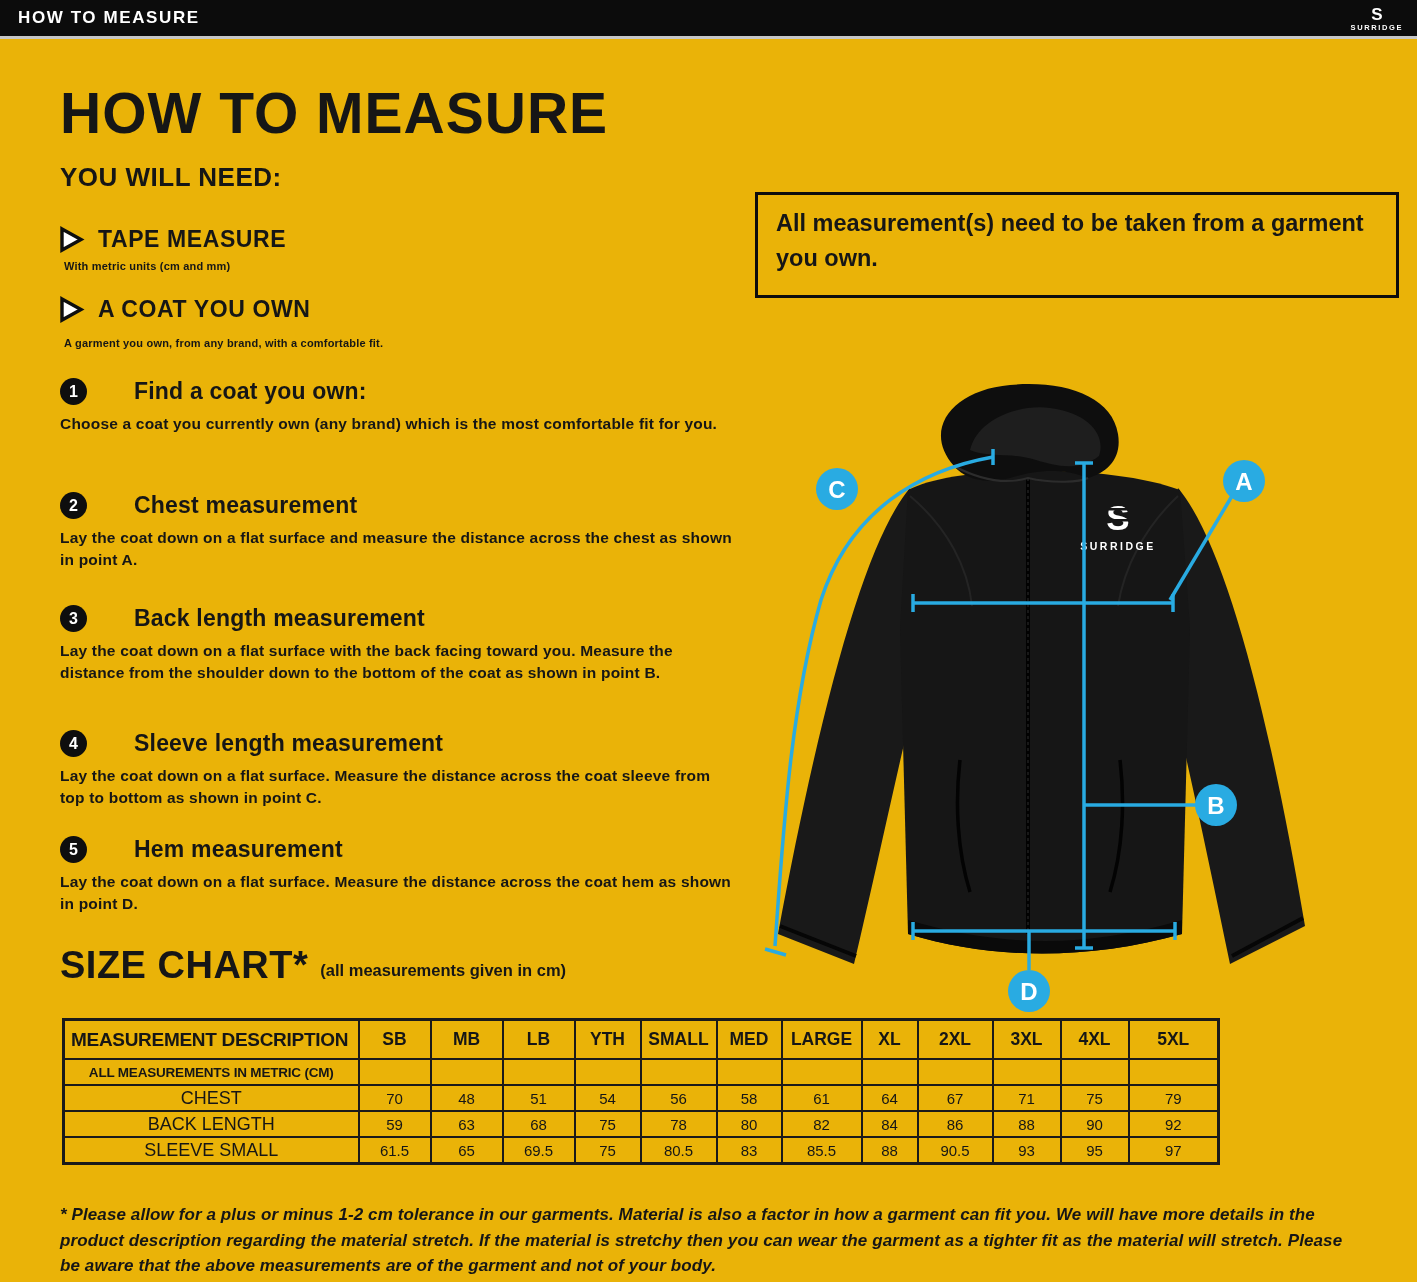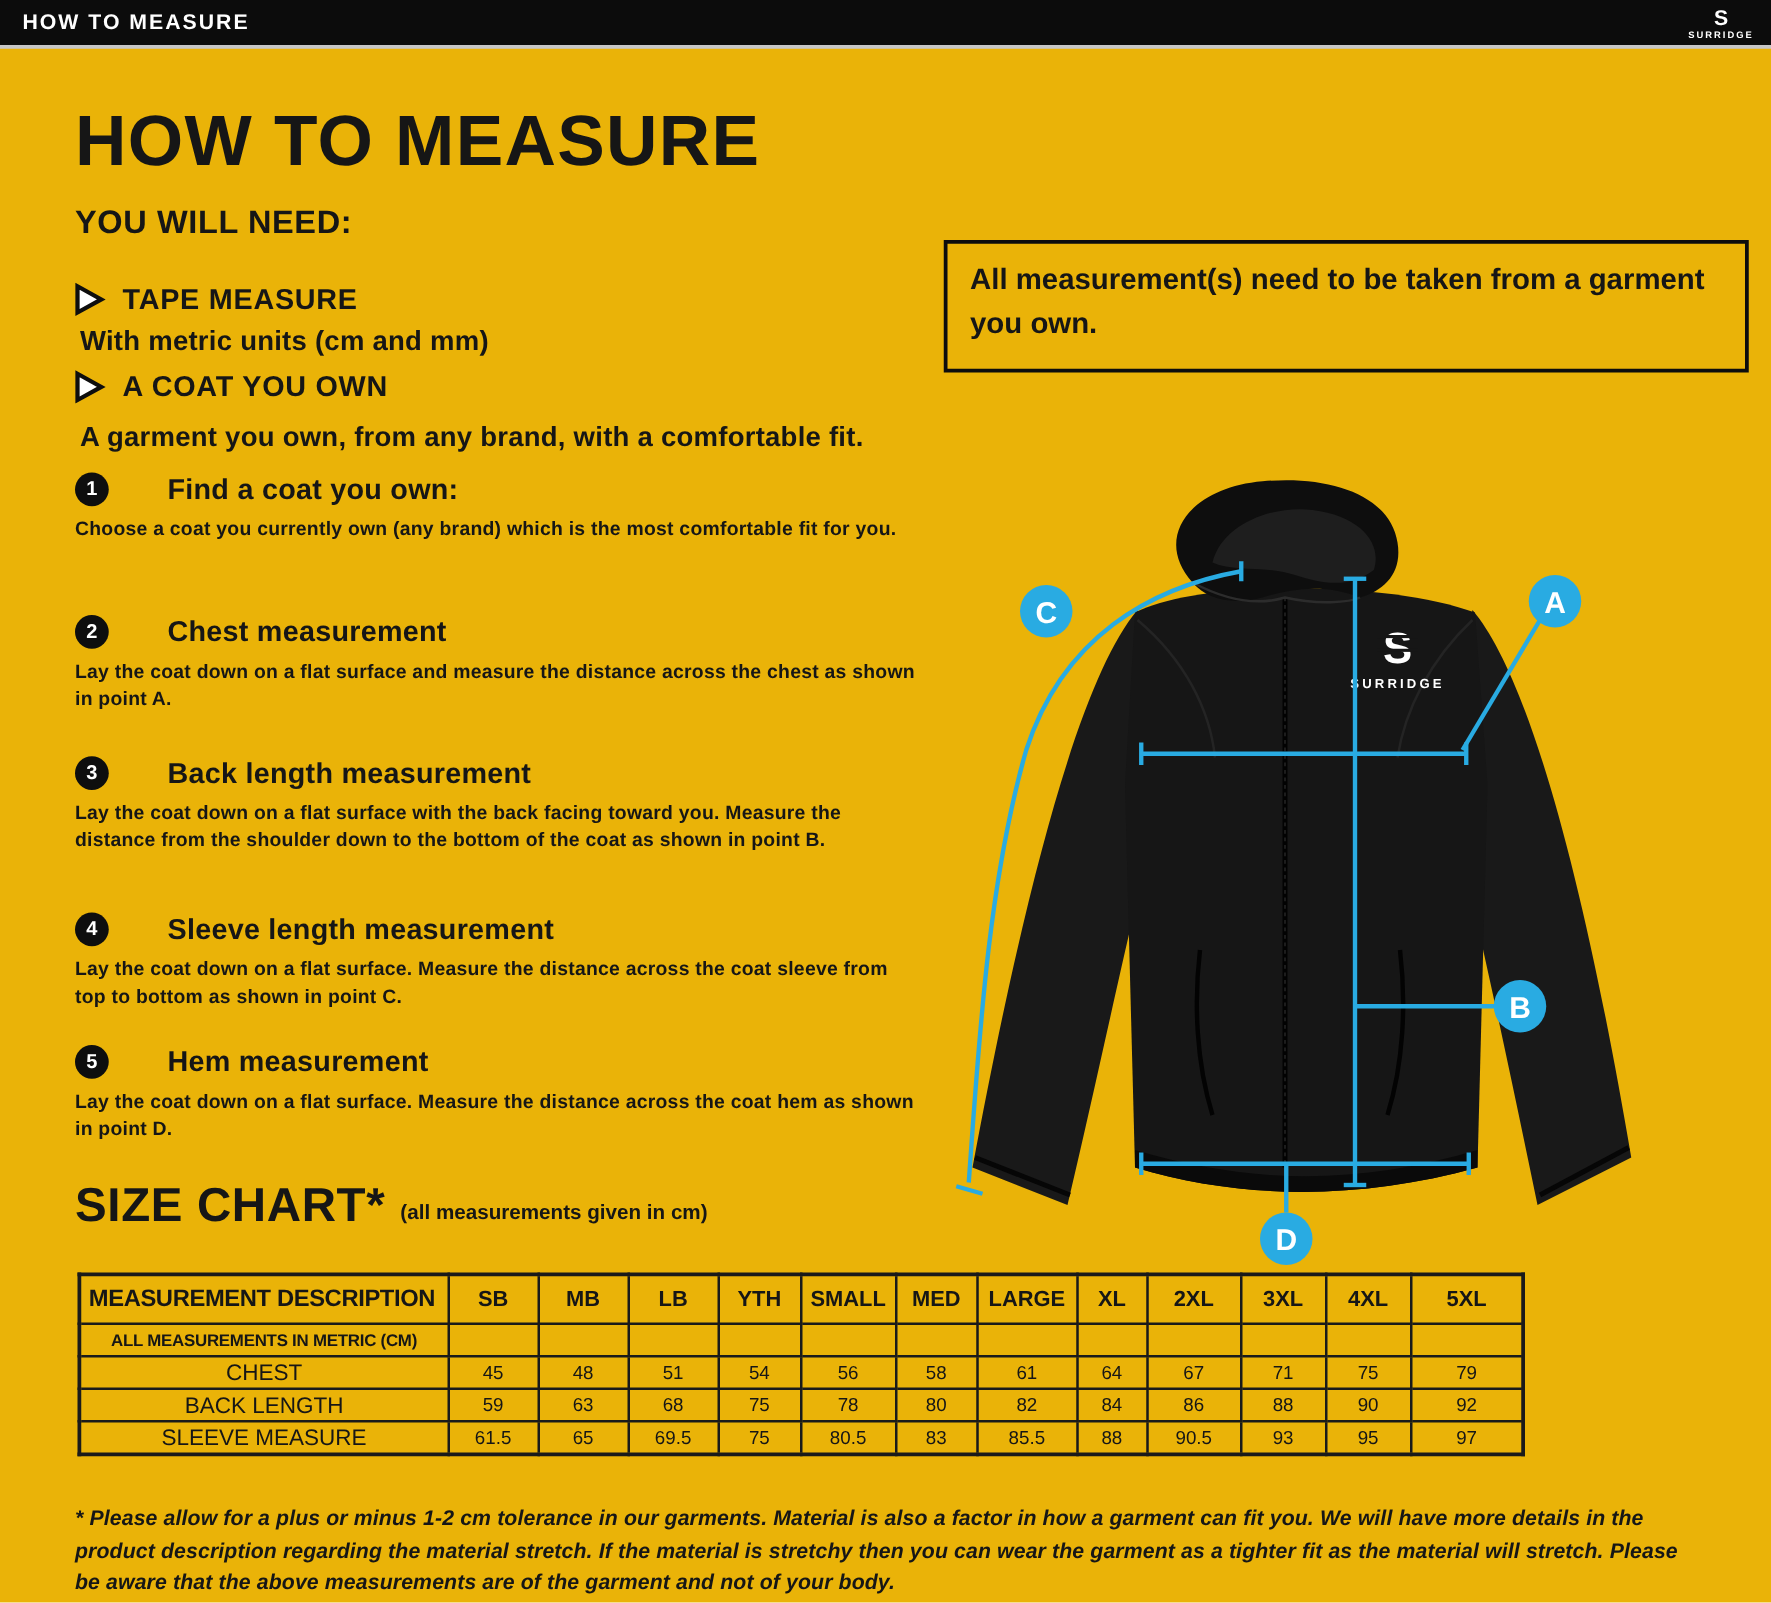--- a/index.html
+++ b/index.html
@@ -15,21 +15,21 @@
   .topbar-brand .mark{font-size:17px;font-weight:bold;letter-spacing:0;}
   .topbar-brand .name{font-size:7.5px;font-weight:bold;letter-spacing:1.6px;margin-top:1px;}
   .topbar-rule{position:absolute;left:0;top:36px;width:1417px;height:3px;background:#c6c6c6;}
 
   
   .main-title{position:absolute;left:60px;top:80px;font-size:57px;font-weight:bold;letter-spacing:1px;}
   .need-title{position:absolute;left:60px;top:162px;font-size:26px;font-weight:bold;letter-spacing:.5px;}
 
   .req{position:absolute;left:58px;display:flex;align-items:flex-start;gap:13px;}
   .req-label{font-size:23px;font-weight:bold;letter-spacing:.6px;}
-  .req-desc{position:absolute;left:64px;font-size:22px;font-weight:bold;letter-spacing:.2px;}
+  .req-desc{position:absolute;left:64px;font-size:11px;font-weight:bold;letter-spacing:.2px;}
 
   .step{position:absolute;left:60px;width:678px;}
   .step-head{display:flex;align-items:center;gap:11px;}
   .step-num{width:27px;height:27px;border-radius:50%;background:#0e0e0e;color:#fff;
             display:flex;align-items:center;justify-content:center;font-size:16px;font-weight:bold;flex:0 0 27px;}
   .step-title{font-size:23px;font-weight:bold;letter-spacing:.2px;margin-left:36px;}
   .step-desc{margin-top:8px;font-size:15.5px;font-weight:bold;line-height:1.44;letter-spacing:.2px;}
 
   
   .note-box{position:absolute;left:755px;top:192px;width:644px;height:106px;box-sizing:border-box;
@@ -252,21 +252,21 @@
           <td class="val"></td>
           <td class="val"></td>
           <td class="val"></td>
           <td class="val"></td>
           <td class="val"></td>
           <td class="val"></td>
           <td class="val"></td>
         </tr>
         <tr>
           <td class="row-label">CHEST</td>
-          <td class="val">45</td>
+          <td class="val">70</td>
           <td class="val">48</td>
           <td class="val">51</td>
           <td class="val">54</td>
           <td class="val">56</td>
           <td class="val">58</td>
           <td class="val">61</td>
           <td class="val">64</td>
           <td class="val">67</td>
           <td class="val">71</td>
           <td class="val">75</td>
@@ -281,21 +281,21 @@
           <td class="val">78</td>
           <td class="val">80</td>
           <td class="val">82</td>
           <td class="val">84</td>
           <td class="val">86</td>
           <td class="val">88</td>
           <td class="val">90</td>
           <td class="val">92</td>
         </tr>
         <tr>
-          <td class="row-label">SLEEVE MEASURE</td>
+          <td class="row-label">SLEEVE SMALL</td>
           <td class="val">61.5</td>
           <td class="val">65</td>
           <td class="val">69.5</td>
           <td class="val">75</td>
           <td class="val">80.5</td>
           <td class="val">83</td>
           <td class="val">85.5</td>
           <td class="val">88</td>
           <td class="val">90.5</td>
           <td class="val">93</td>

